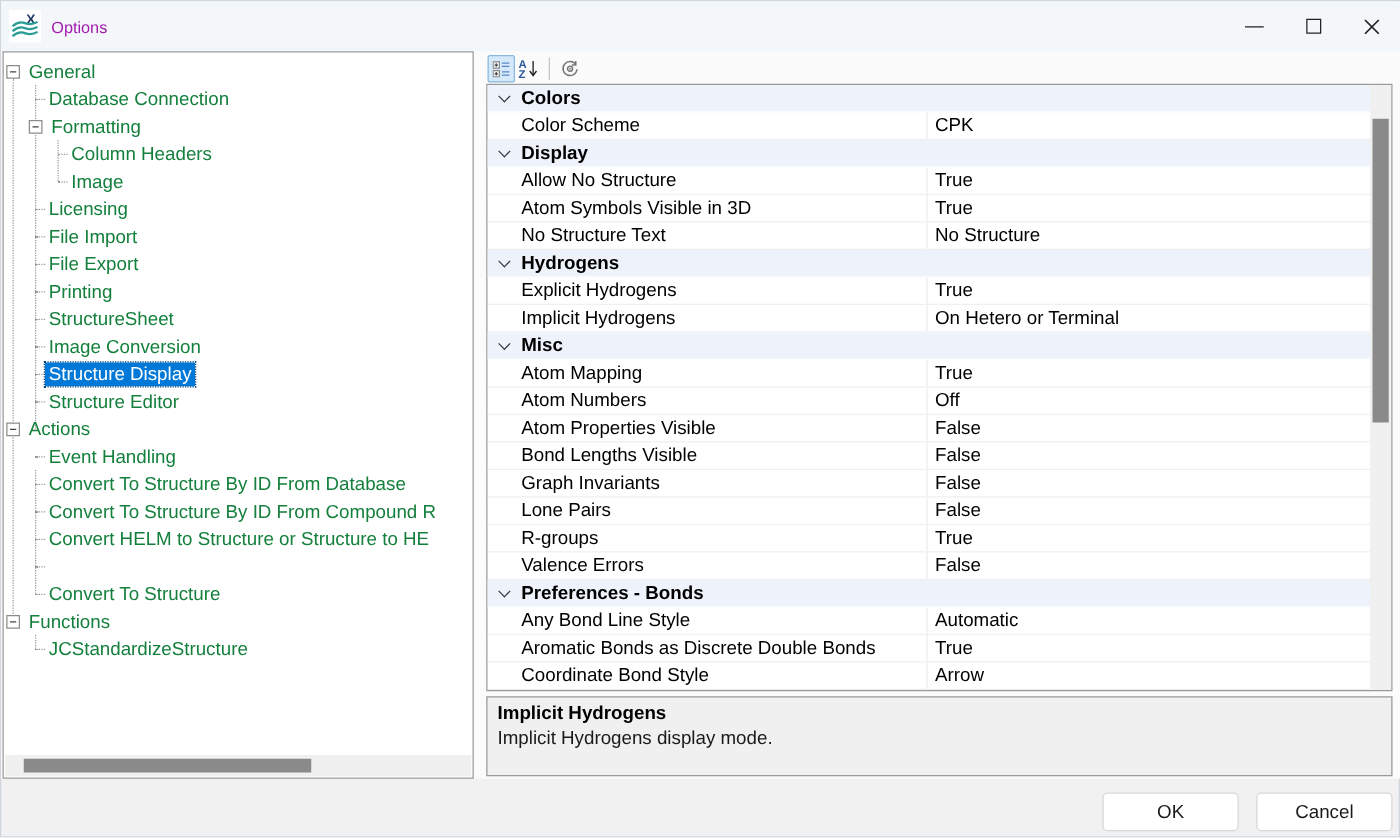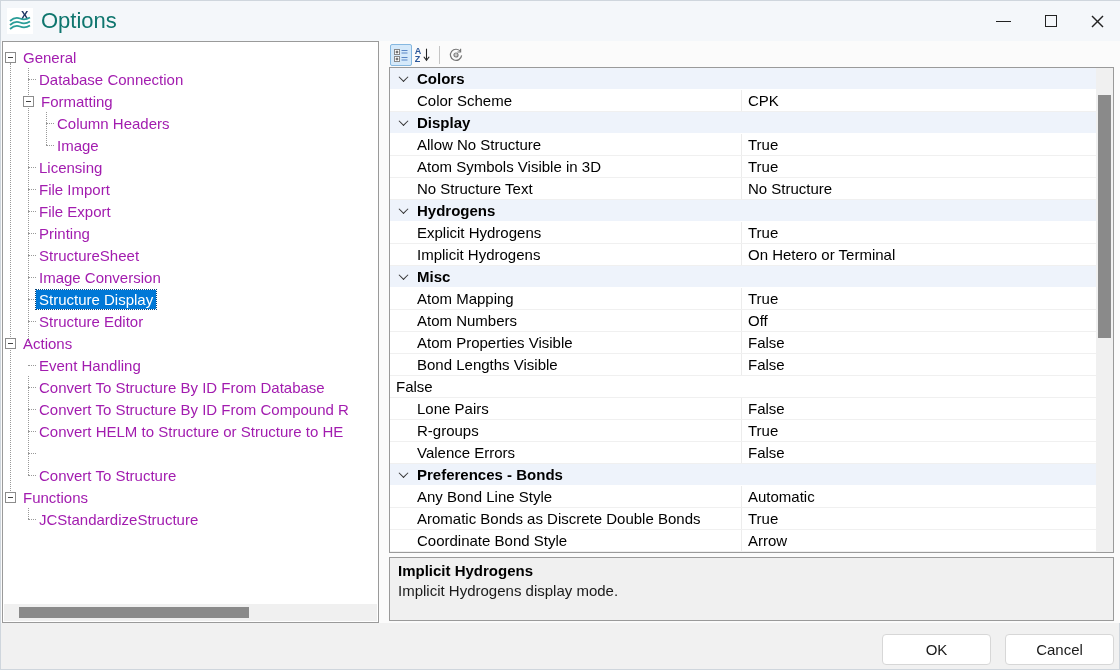--- a/index.html
+++ b/index.html
@@ -7,38 +7,38 @@
     width:1120px;height:670px;position:relative;overflow:hidden;
     background:#f1f1f1;
     font-family:"Liberation Sans","DejaVu Sans",sans-serif;
     -webkit-font-smoothing:antialiased;
   }
   .window{position:absolute;inset:0;border:1px solid #cfd6dd;box-sizing:border-box}
 
   
   .titlebar{position:absolute;left:0;top:0;width:1120px;height:40px;background:#f4f7fa;display:flex;align-items:center}
   .app-icon{width:26px;height:26px;margin-left:6px;display:inline-block}
-  .title{font-size:22px;color:#0f766e;margin-left:8px}
+  .title{font-size:13px;color:#a21caf;margin-left:8px}
   .win-controls{position:absolute;right:0;top:0;height:40px;display:flex}
   .win-btn{width:47px;height:40px;display:flex;align-items:center;justify-content:center;cursor:default}
   .glyph-min{width:15px;height:0;border-top:1.4px solid #222}
   .glyph-max{width:12px;height:12px;border:1.5px solid #222;box-sizing:border-box}
 
   
   .client{position:absolute;left:0;top:40px;width:1120px;height:582px;background:#fbfbfb}
 
   
   .tree-panel{position:absolute;left:1px;top:0;width:377px;height:582px;background:#fff;border:1px solid #9a9a9a;box-sizing:border-box;overflow:hidden}
   .tree-rows{position:absolute;left:0;top:4px;right:1px}
   .trow{height:22px;display:flex;align-items:center;white-space:nowrap}
   .sp{display:inline-block;height:1px;flex:0 0 auto}
   .ebox{flex:0 0 auto;width:11px;height:11px;border:1px solid #8c8c8c;background:#fff;box-sizing:border-box;position:relative;margin-right:4px}
   .ebox::after{content:"";position:absolute;left:2px;top:4px;width:5px;height:1px;background:#444}
   .stub{flex:0 0 auto;width:8px;border-top:1px dotted #999;margin-right:0}
-  .tlabel{font-size:15px;color:#a21caf;padding:1px 3px}
+  .tlabel{font-size:15px;color:#15803d;padding:1px 3px}
   .tlabel.sel{background:#0078d7;color:#fff;outline:1px dotted #06437a}
   .guide{position:absolute;width:0;border-left:1px dotted #999}
   .g1{left:7px;top:21px;height:434px}
   .g2{left:25px;top:26px;height:275px}
   .g3{left:43px;top:70px;height:33px}
   .g4{left:25px;top:334px;height:99px}
   .g5{left:25px;top:466px;height:11px}
   .hscroll{position:absolute;left:1px;right:1px;bottom:1px;height:17px;background:#f0f0f0}
   .hthumb{position:absolute;left:15px;top:3px;width:230px;height:11px;background:#8a8a8a}
 
@@ -327,20 +327,21 @@
           </div>
           <div class="grow prop">
             <span class="pname">Atom Properties Visible</span>
             <span class="pvalue">False</span>
           </div>
           <div class="grow prop">
             <span class="pname">Bond Lengths Visible</span>
             <span class="pvalue">False</span>
           </div>
           <div class="grow prop">
+            <span class="pname">Graph Invariants</span>
             <span class="pvalue">False</span>
           </div>
           <div class="grow prop">
             <span class="pname">Lone Pairs</span>
             <span class="pvalue">False</span>
           </div>
           <div class="grow prop">
             <span class="pname">R-groups</span>
             <span class="pvalue">True</span>
           </div>

